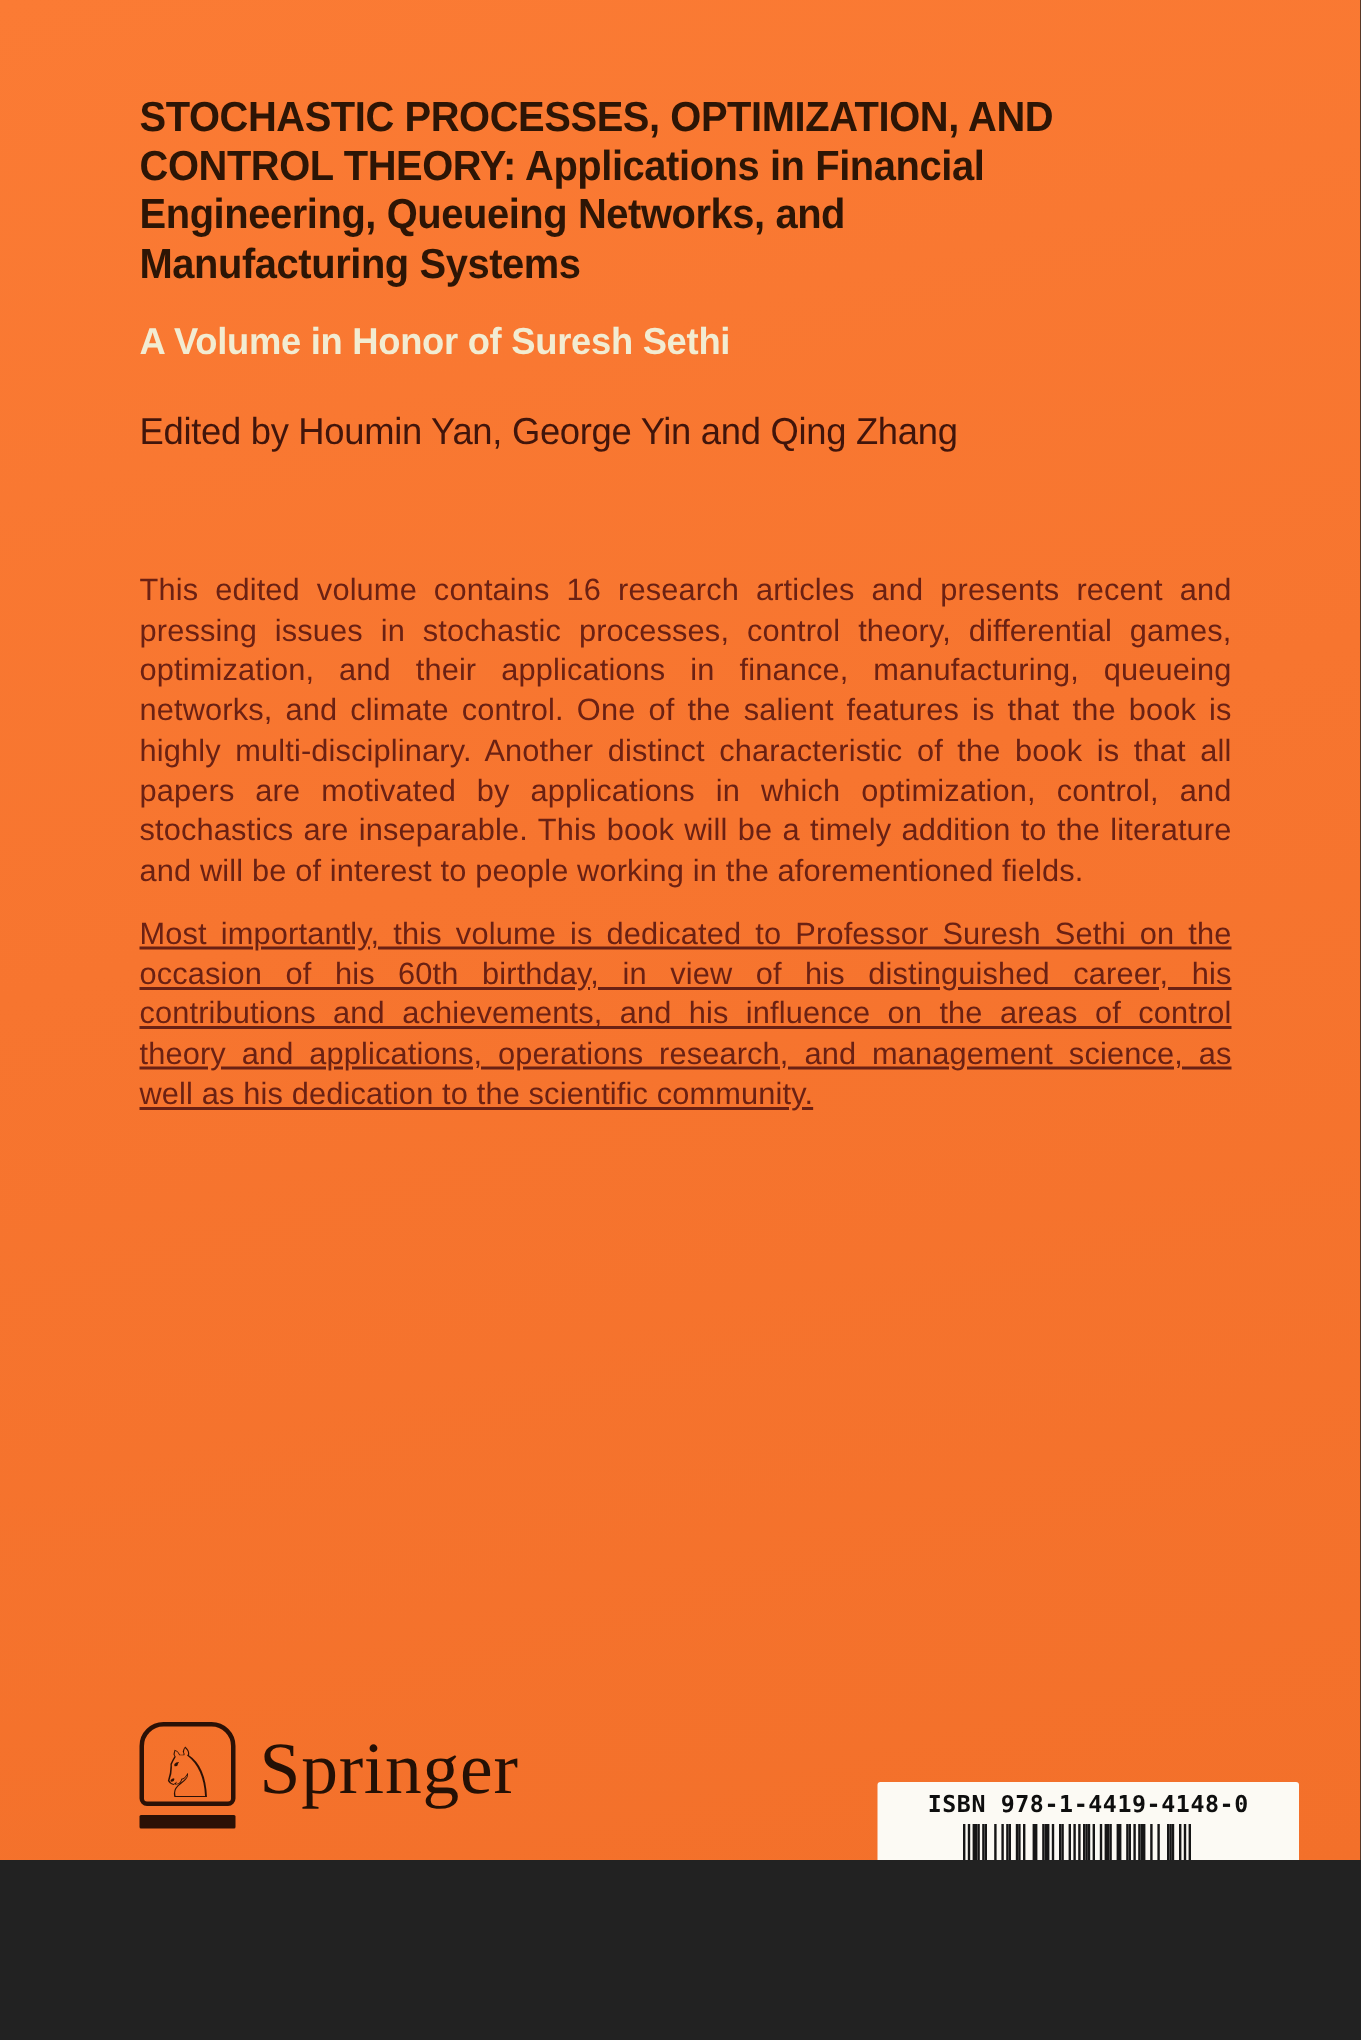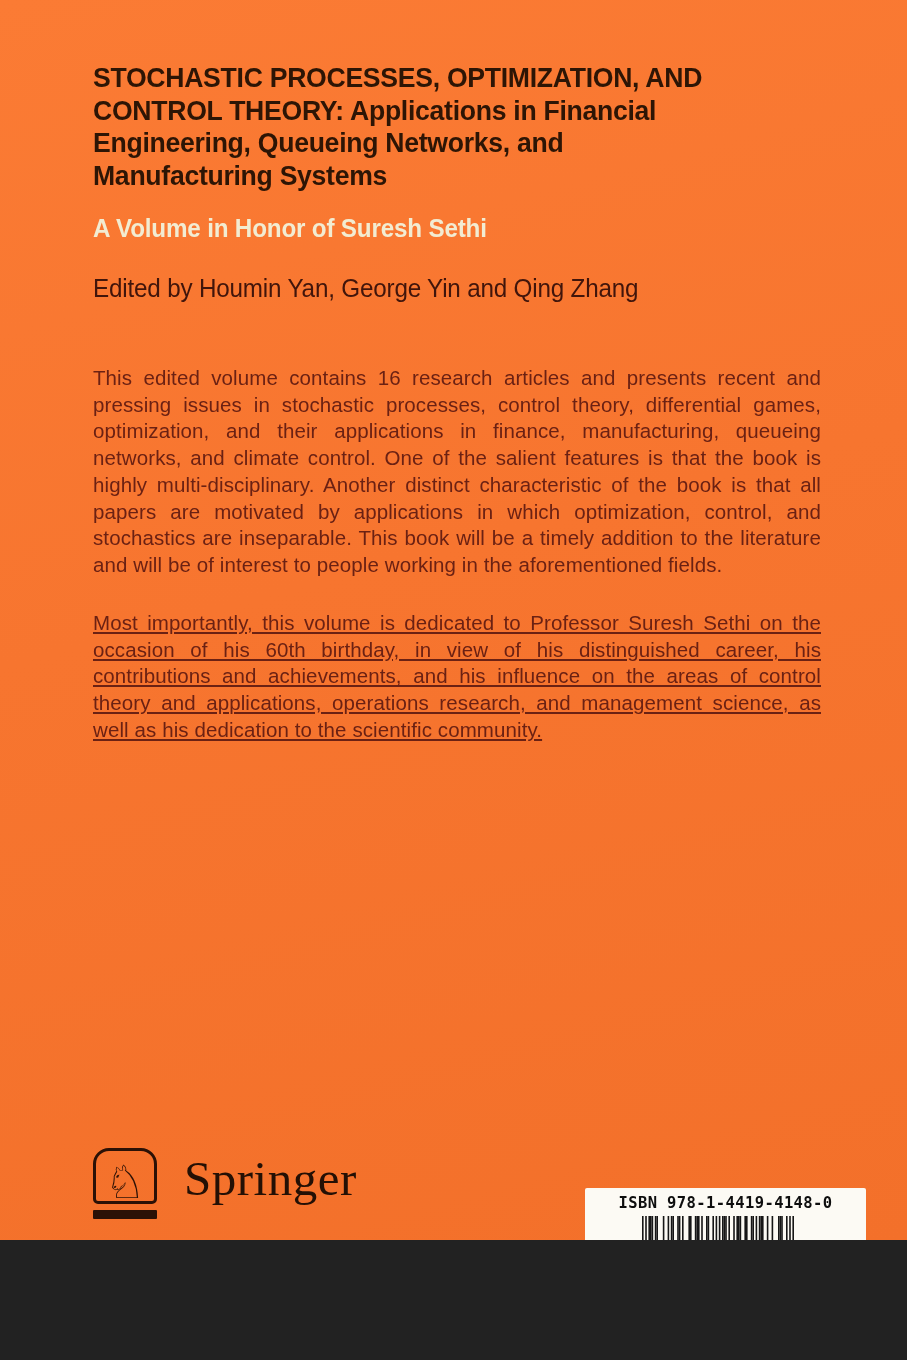--- a/index.html
+++ b/index.html
@@ -29,41 +29,41 @@
     left:93px;top:274px;
     font-weight:400;font-size:25px;color:#41150b;
     letter-spacing:-0.2px;
     transform:scaleX(0.97);transform-origin:left top;
   }
   .body-par{
     left:93px;width:728px;margin:0;
     font-weight:400;font-size:20.5px;line-height:26.7px;
     color:#6b2113;text-align:justify;letter-spacing:0.1px;
   }
-  .p1{top:365px;}
+  .p1{top:381px;}
   .p2{top:610px;text-decoration:underline;}
 
   
   .logo{left:93px;top:1148px;display:flex;align-items:flex-start;}
   .emblem{width:64px;}
   .frame{
     box-sizing:border-box;height:56px;width:64px;
     border:3px solid #2b1106;border-radius:16px 16px 5px 5px;
     display:flex;align-items:flex-end;justify-content:center;overflow:hidden;
   }
   .kn{
     font-family:"DejaVu Sans",sans-serif;
     font-size:46px;line-height:1;color:#2b1106;
     margin-bottom:-4px;
   }
   .underbar{height:9px;background:#2b1106;margin-top:6px;border-radius:1px;}
   .wordmark{
     font-family:"Liberation Serif",serif;
     font-size:49px;line-height:1;color:#241005;
-    margin-left:27px;margin-top:6px;letter-spacing:0.5px;
+    margin-left:16px;margin-top:6px;letter-spacing:0.5px;
   }
 
   
   .barcode{
     left:585px;top:1188px;width:237px;height:145px;
     background:#fcfaf4;border-radius:2px;padding-left:44px;
   }
   .isbn{
     position:absolute;left:0;top:6px;width:100%;
     text-align:center;

